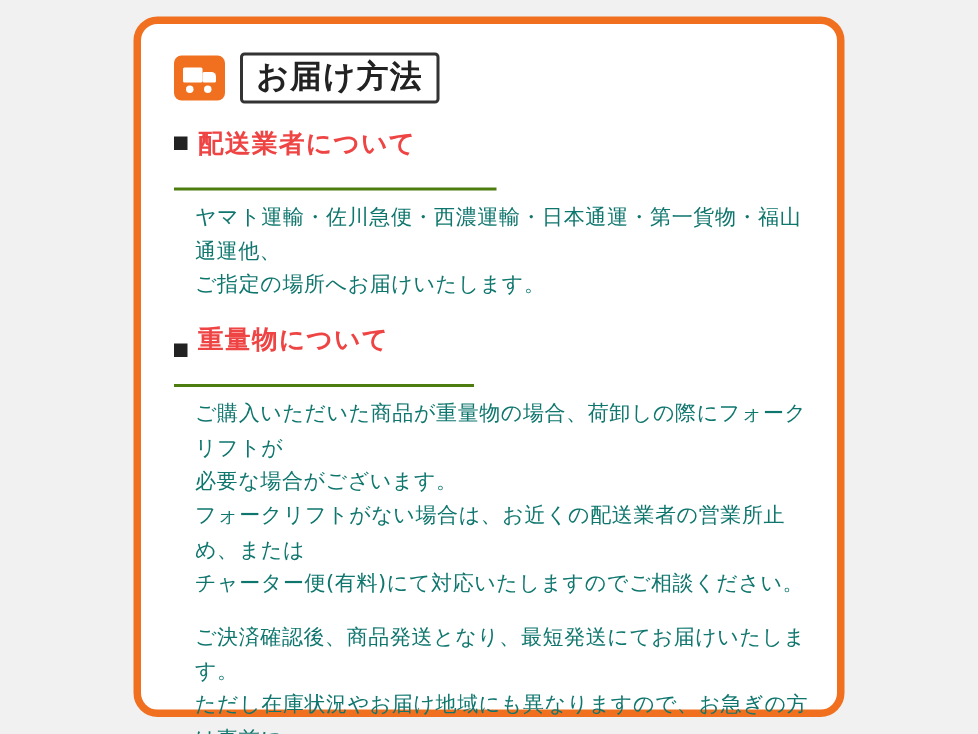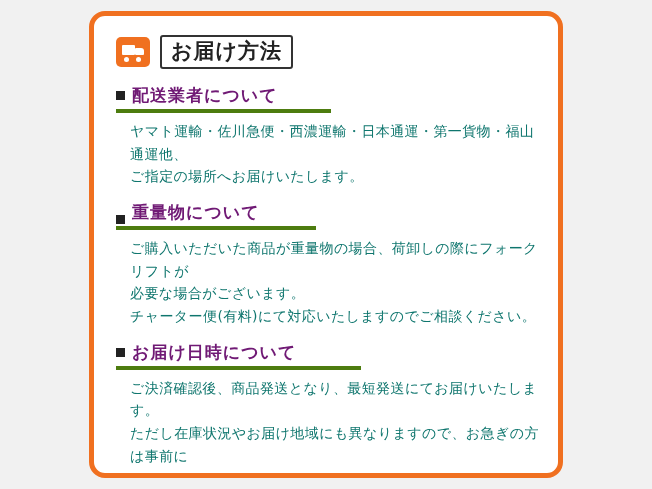--- a/index.html
+++ b/index.html
@@ -95,24 +95,24 @@
   }
   
   .section {
     margin-bottom: 13px;
   }
   .sec-head {
     display: flex;
     align-items: center;
     font-size: 17px;
     font-weight: bold;
-    color: #701a75;
+    color: #ef4444;
     letter-spacing: 1px;
-    border-bottom: 4px solid #4d7c0f;
-    padding-bottom: 2px;
+    border-bottom: 2px solid #4d7c0f;
+    padding-bottom: 18px;
     margin-bottom: 7px;
     width: 100%;
     box-sizing: border-box;
   }
   .sec-head .marker {
     display: inline-block;
     width: 9px;
     height: 9px;
     background: #222222;
     margin-right: 7px;
@@ -161,29 +161,26 @@
       </div>
 
       <div class="section">
         <div class="sec-head w2">
           <span class="marker"></span>
           <span>重量物について</span>
         </div>
         <div class="body-text">
           <p>ご購入いただいた商品が重量物の場合、荷卸しの際にフォークリフトが</p>
           <p>必要な場合がございます。</p>
+          <p>フォークリフトがない場合は、お近くの配送業者の営業所止め、または</p>
           <p>チャーター便(有料)にて対応いたしますのでご相談ください。</p>
         </div>
       </div>
 
       <div class="section">
-        <div class="sec-head w3">
-          <span class="marker"></span>
-          <span>お届け日時について</span>
-        </div>
         <div class="body-text">
           <p>ご決済確認後、商品発送となり、最短発送にてお届けいたします。</p>
           <p>ただし在庫状況やお届け地域にも異なりますので、お急ぎの方は事前に</p>
 
         </div>
       </div>
 
     </div>
   </div>
 </div>

